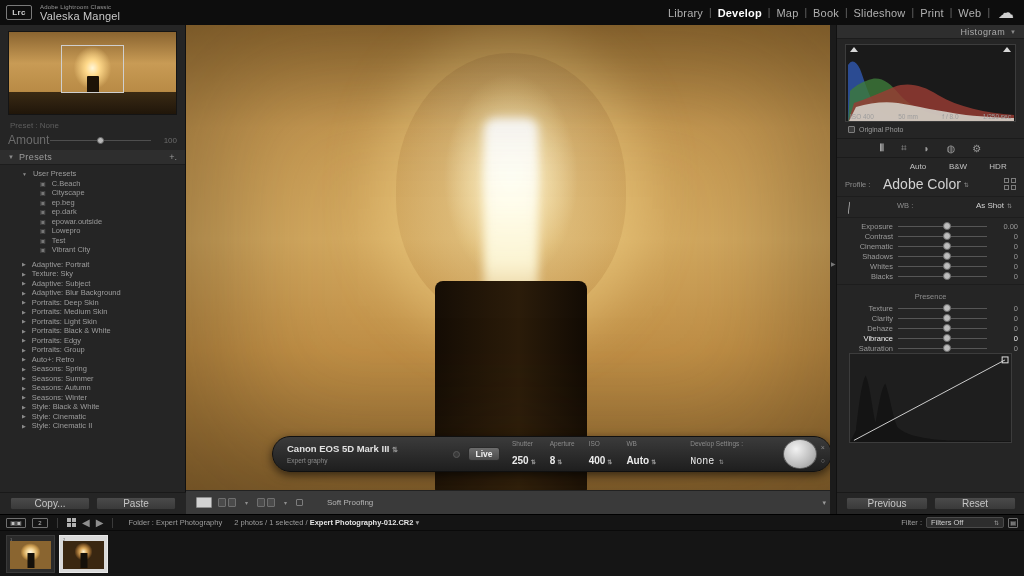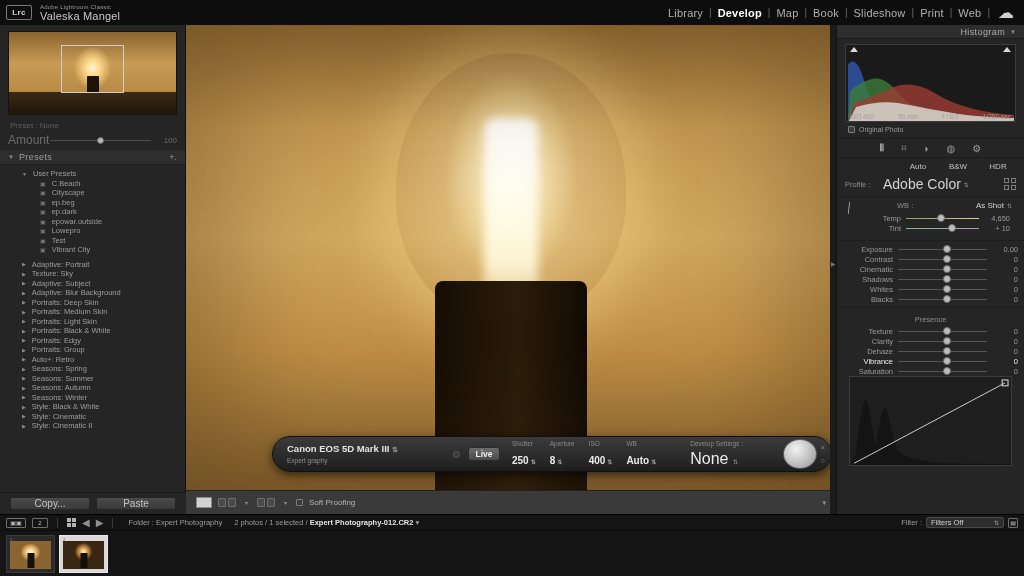--- a/index.html
+++ b/index.html
@@ -129,40 +129,40 @@
     border:1px solid #2a2a2a; color:#f0f0f0; font-size:8.5px; font-weight:bold;
     display:flex; align-items:center; justify-content:center; cursor:pointer;
   }
   .tether .fields { display:flex; align-items:flex-start; margin-left:12px; gap:14px;}
   .tether .field { line-height:1.2; }
   .tether .field .f-lbl { font-size:6.5px; color:#8a8a8a; display:block; margin-bottom:2px;}
   .tether .field .f-val { font-size:10px; color:#ebebeb; font-weight:bold;}
   .tether .field .f-val .car { font-size:6px; color:#9a9a9a; margin-left:2px;}
   .tether .dev { margin-left:34px; line-height:1.2;}
   .tether .dev .f-lbl { font-size:6.5px; color:#8a8a8a; display:block; margin-bottom:2px;}
-  .tether .dev .f-val { font-size:16px; color:#ebebeb;}
+  .tether .dev .f-val { font-size:10px; color:#ebebeb;font-family:Liberation Mono, monospace;}
   .tether .shutter-btn {
     margin-left:auto; width:34px; height:30px; border-radius:50%;
     background:radial-gradient(circle at 38% 32%, #f2f2f2, #b9b9b9 62%, #8f8f8f);
     border:1px solid #5d5d5d; cursor:pointer;
   }
   .tether .tiny-col { margin-left:4px; display:flex; flex-direction:column; gap:6px; align-items:center;}
   .tether .tiny-col span { font-size:7px; color:#8a8a8a; cursor:pointer;}
 
   
   .center-toolbar {
     position:absolute; left:0; bottom:0; width:650px; height:24px;
     background:#3a3a3a; border-top:1px solid #222; display:flex; align-items:center; padding:0 10px; gap:6px;
   }
   .vm-box { width:16px; height:11px; border:1px solid #8d8d8d; background:#d2d2d2; border-radius:1px; cursor:pointer;}
   .vm-group { display:flex; gap:2px; align-items:center;}
   .vm-small { width:8px; height:9px; border:1px solid #6f6f6f; background:#4a4a4a; border-radius:1px;}
   .vm-car { font-size:6px; color:#8f8f8f; margin:0 3px;}
   .chk { width:7px; height:7px; border:1px solid #7d7d7d; background:#3a3a3a; border-radius:1px;}
-  .tb-label { font-size:8px; color:#b4b4b4; margin-left:0;}
+  .tb-label { font-size:8px; color:#b4b4b4; margin-left:18px;}
   .tb-right { margin-left:auto; font-size:7px; color:#9a9a9a; cursor:pointer;}
 
   
   .right-panel {
     position:absolute; right:0; top:25px; width:188px; height:489px;
     background:#252525; border-left:1px solid #111;
   }
   .hist-box { margin:5px 8px 0 8px; height:78px; background:#1a1a1a; border:1px solid #3c3c3c; position:relative; overflow:hidden;}
   .hist-tri { position:absolute; top:2px; width:0; height:0; border-left:4px solid transparent; border-right:4px solid transparent; border-bottom:5px solid #d8d8d8;}
   .hist-meta {
@@ -551,36 +551,20 @@
         </span>
     </div>
 
     <div class="wb-block">
       <span class="eyedrop">⟋</span>
       <div class="wb-row">
         <span class="wb-lbl">WB :</span>
         <span class="wb-val">As Shot</span>
         <span class="wb-car">⇅</span>
       </div>
-      <div id="wb-sliders" style="margin-top:3px">
-          <div class="sl-row">
-            <span class="sl-lbl">Temp</span>
-            <span class="sl-track temp">
-              <i class="sl-knob" style="left: 42%;"></i>
-            </span>
-            <span class="sl-val">4,650</span>
-          </div>
-          <div class="sl-row">
-            <span class="sl-lbl">Tint</span>
-            <span class="sl-track tint">
-              <i class="sl-knob" style="left: 58%;"></i>
-            </span>
-            <span class="sl-val">+ 10</span>
-          </div>
-        </div>
     </div>
 
     <div class="divider"></div>
     <div id="tone-sliders">
         <div class="sl-row">
           <span class="sl-lbl">Exposure</span>
           <span class="sl-track">
             <i class="sl-knob" style="left: 50%;"></i>
           </span>
           <span class="sl-val">0.00</span>
@@ -665,20 +649,24 @@
 
 
     <div class="tc-box">
       <svg class="tc-curve" viewBox="0 0 164 90" preserveAspectRatio="none">
         <path d="M0,90 L6,78 C9,52 12,28 16,22 C20,30 23,58 26,70 C29,54 32,34 36,30 C40,40 43,62 48,74 C56,82 70,86 100,88 L164,89 L164,90 Z" fill="#141414"></path>
         <line x1="4" y1="88" x2="158" y2="6" stroke="#cfcfcf" stroke-width="1"></line>
         <rect x="155" y="3" width="6" height="6" fill="none" stroke="#e2e2e2" stroke-width="1"></rect>
       </svg>
     </div>
 
+    <div class="right-foot">
+      <div class="btn">Previous</div>
+      <div class="btn">Reset</div>
+    </div>
   </div>
 
   <div class="filmstrip">
     <div class="fs-bar">
       <span class="fs-ico fs-grid">▣▣</span>
       <span class="fs-ico fs-count">2</span>
       <span class="fs-vsep"></span>
       <span class="fs-sq">
           <i></i>
           <i></i>

